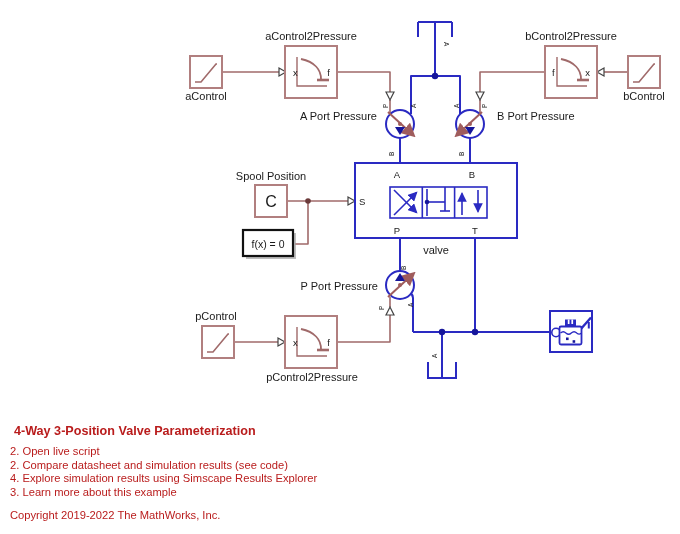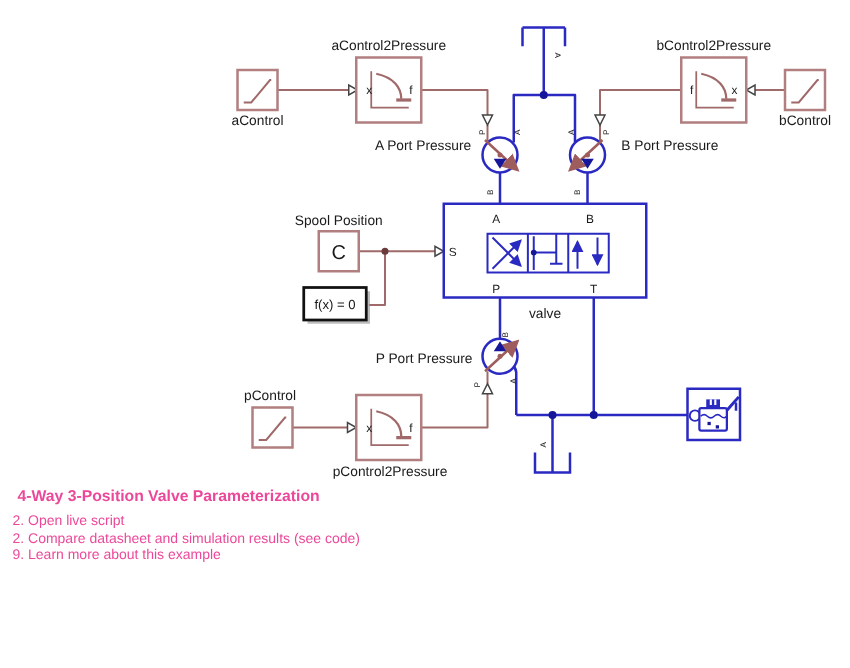--- a/index.html
+++ b/index.html
@@ -3,21 +3,21 @@
 <meta charset="utf-8">
 <style>
   html,body{margin:0;padding:0;background:#fff;}
   .stage{position:relative;width:680px;height:534px;background:#fff;overflow:hidden;
          font-family:"Liberation Sans",sans-serif;}
   svg{position:absolute;left:0;top:0;font-family:"Liberation Sans",sans-serif;}
   svg text{fill:#1a1a1a;}
   .blk-label{font-size:11px;}
   .port-label{font-size:9.5px;}
   .tiny-label{font-size:6.5px;fill:#222;}
-  .desc{position:absolute;left:10px;top:390px;color:#ec4899;}
+  .desc{position:absolute;left:10px;top:424px;color:#b91c1c;}
   .desc .title{font-size:12.6px;font-weight:bold;margin:0 0 7px 4px;}
   .desc .item{font-size:11.2px;line-height:13.6px;}
   .desc .copyright{font-size:11.2px;margin-top:10px;}
 </style>
 </head>
 <body>
 
 <div class="stage">
 <svg width="680" height="405" viewBox="0 0 680 405">
   <defs>
@@ -223,15 +223,17 @@
       <rect x="571.4" y="319.5" width="1.7" height="4.5" fill="#fff"></rect>
       <path d="M588.8,322 V328.5" stroke="#2a2ac2" stroke-width="2" fill="none"></path>
     </g>
   </g>
 </svg>
 
 <div class="desc">
   <div class="title">4-Way 3-Position Valve Parameterization</div>
   <div class="item">2. Open live script</div>
   <div class="item">2. Compare datasheet and simulation results (see code)</div>
-  <div class="item">9. Learn more about this example</div>
+  <div class="item">4. Explore simulation results using Simscape Results Explorer</div>
+  <div class="item">3. Learn more about this example</div>
+  <div class="copyright">Copyright 2019-2022 The MathWorks, Inc.</div>
 </div>
 </div>
 
 </body></html>

